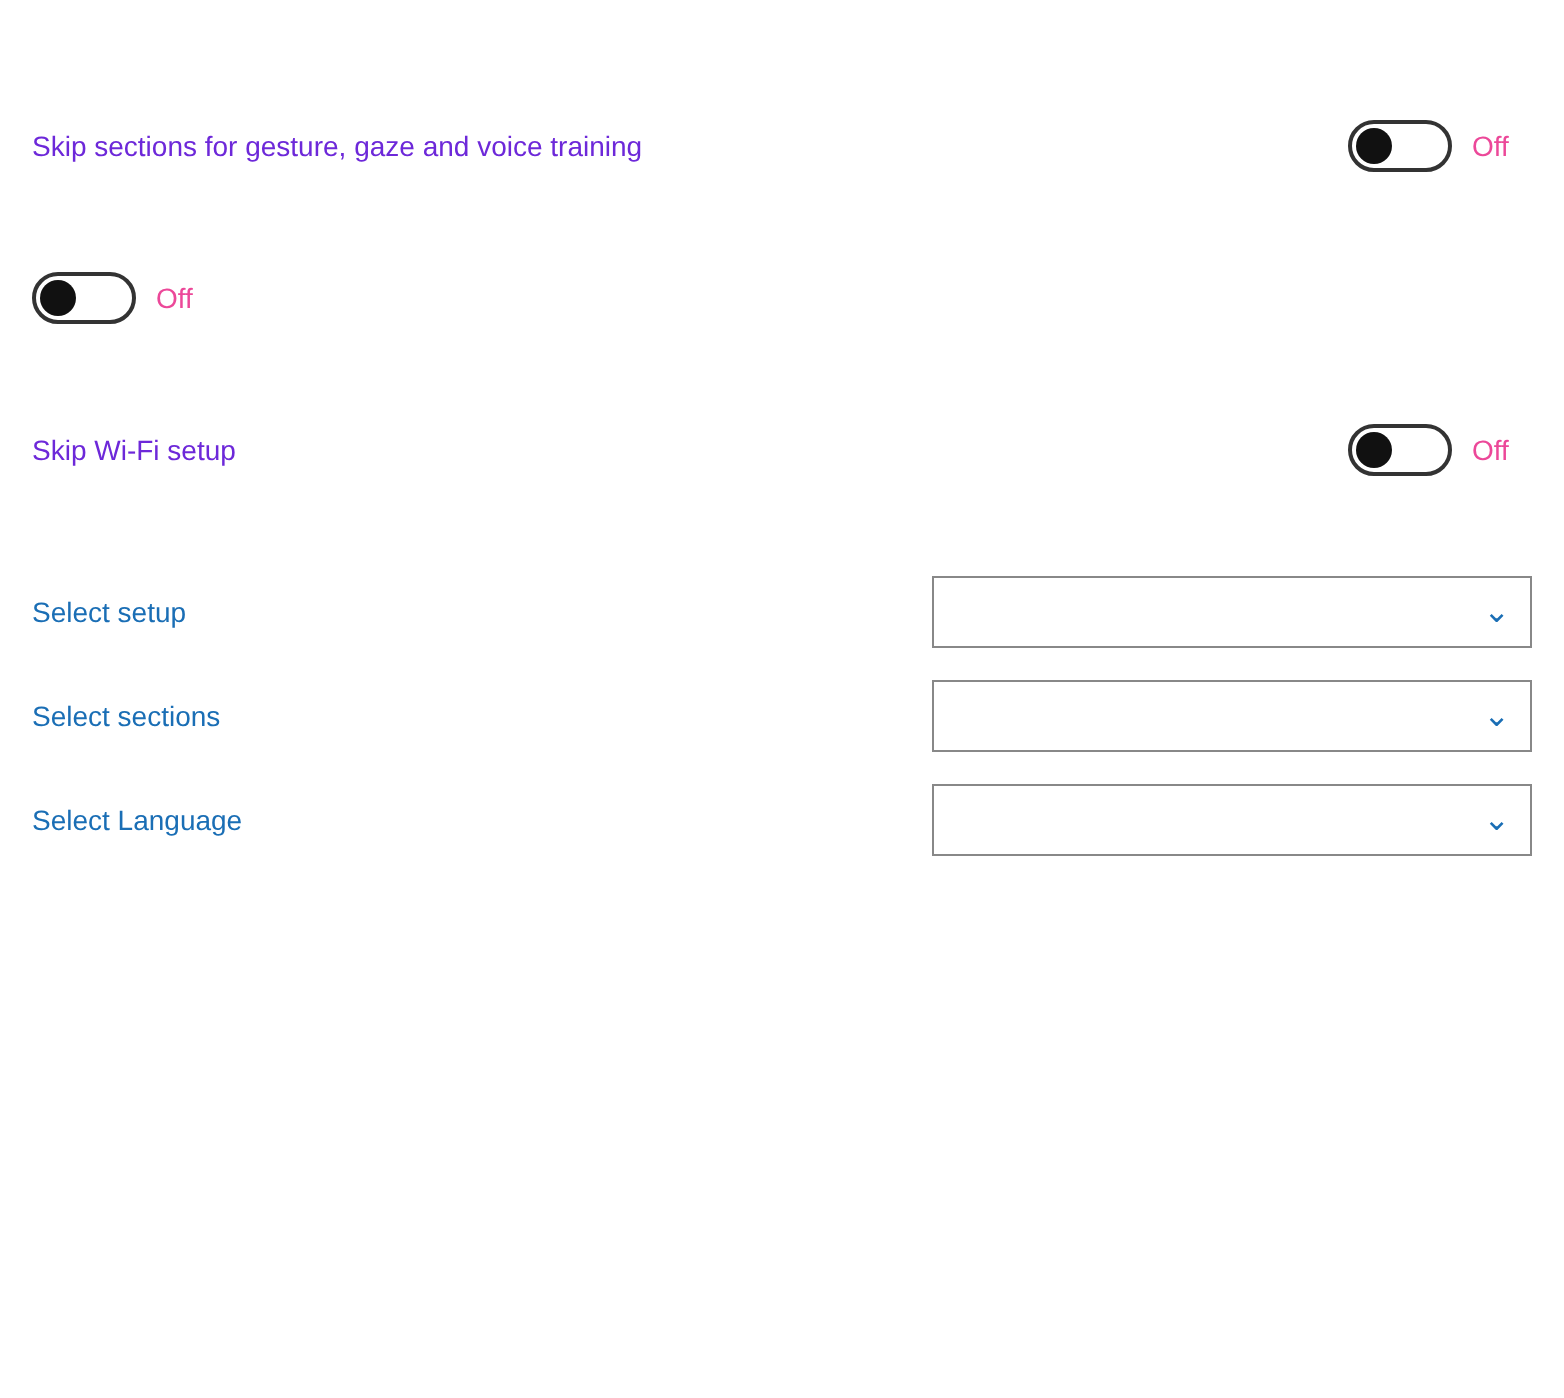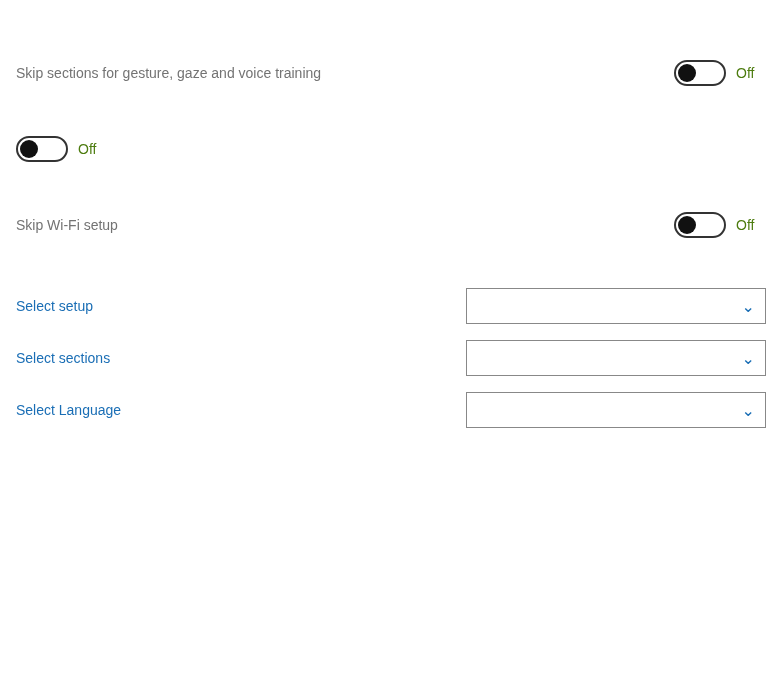--- a/index.html
+++ b/index.html
@@ -32,21 +32,21 @@
 
     .setting-row {
       display: flex;
       align-items: center;
       justify-content: space-between;
       margin-bottom: 50px;
     }
 
     .setting-label {
       font-size: 14px;
-      color: #737373;
+      color: #6d28d9;
     }
 
     .toggle-group {
       display: flex;
       align-items: center;
       gap: 10px;
     }
 
     .toggle {
       width: 52px;
@@ -64,21 +64,21 @@
       height: 18px;
       border-radius: 50%;
       background: #111;
       position: absolute;
       top: 2px;
       left: 2px;
     }
 
     .toggle-status {
       font-size: 14px;
-      color: #4d7c0f;
+      color: #ec4899;
       min-width: 30px;
     }
 
     .dropdown-row {
       display: flex;
       align-items: center;
       justify-content: space-between;
       margin-bottom: 16px;
     }
 

